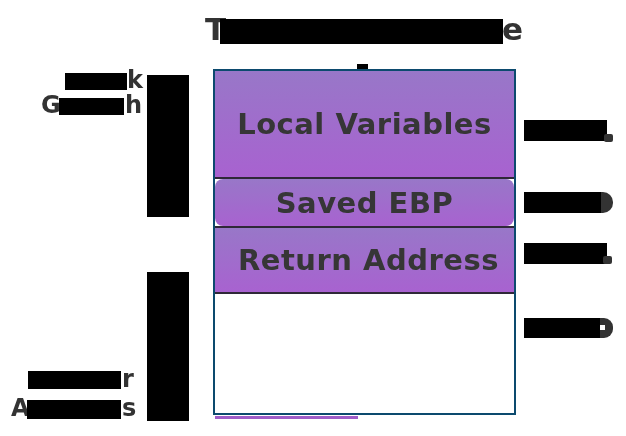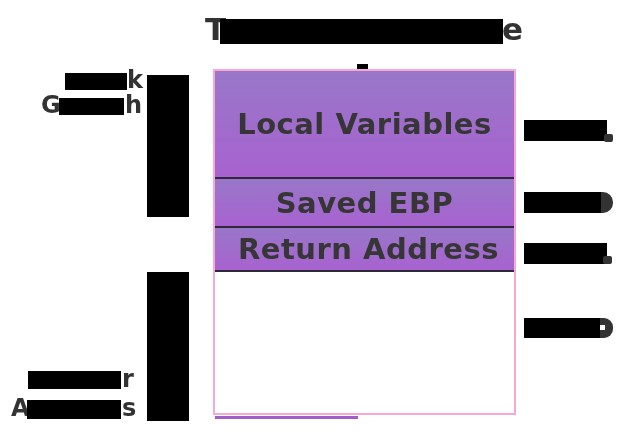--- a/index.html
+++ b/index.html
@@ -10,35 +10,35 @@
   .frag{
     position:absolute;font-weight:bold;color:#333333;line-height:1;
     white-space:pre;
   }
   .frag-title{font-size:31px;}
   .frag-side{font-size:24px;}
   .redact{position:absolute;background:#000000;}
   
   .frame{
     position:absolute;left:213px;top:69px;width:303px;height:346px;
-    border:2px solid #f9a8d4;box-sizing:border-box;
+    border:2px solid #0c4a6e;box-sizing:border-box;
     display:flex;flex-direction:column;
   }
   .section{
     background:linear-gradient(180deg,#9877c8 0%,#a862d0 100%);
     display:flex;align-items:center;justify-content:center;
     flex:0 0 auto;
   }
   .section span{
     font-weight:bold;font-size:29px;color:#363636;letter-spacing:0.5px;
   }
   .divider{flex:0 0 2px;background:#2f2838;}
   .s-lv{height:106px;}
-  .s-ebp{height:47px;}
-  .s-ra{height:42px;padding-left:8px;}
+  .s-ebp{height:47px;border-radius:8px;}
+  .s-ra{height:64px;padding-left:8px;}
   .s-param{flex:1 1 auto;}
   
   .cap-round{position:absolute;background:#333333;border-radius:0 10px 10px 0;}
   .frag-dot{position:absolute;background:#333333;border-radius:2px;}
   .notch{position:absolute;background:#ffffff;}
   .arrow-bar{position:absolute;background:#000000;}
   .purple-lip{position:absolute;background:#a05cc8;}
 </style>
 </head>
 <body>

